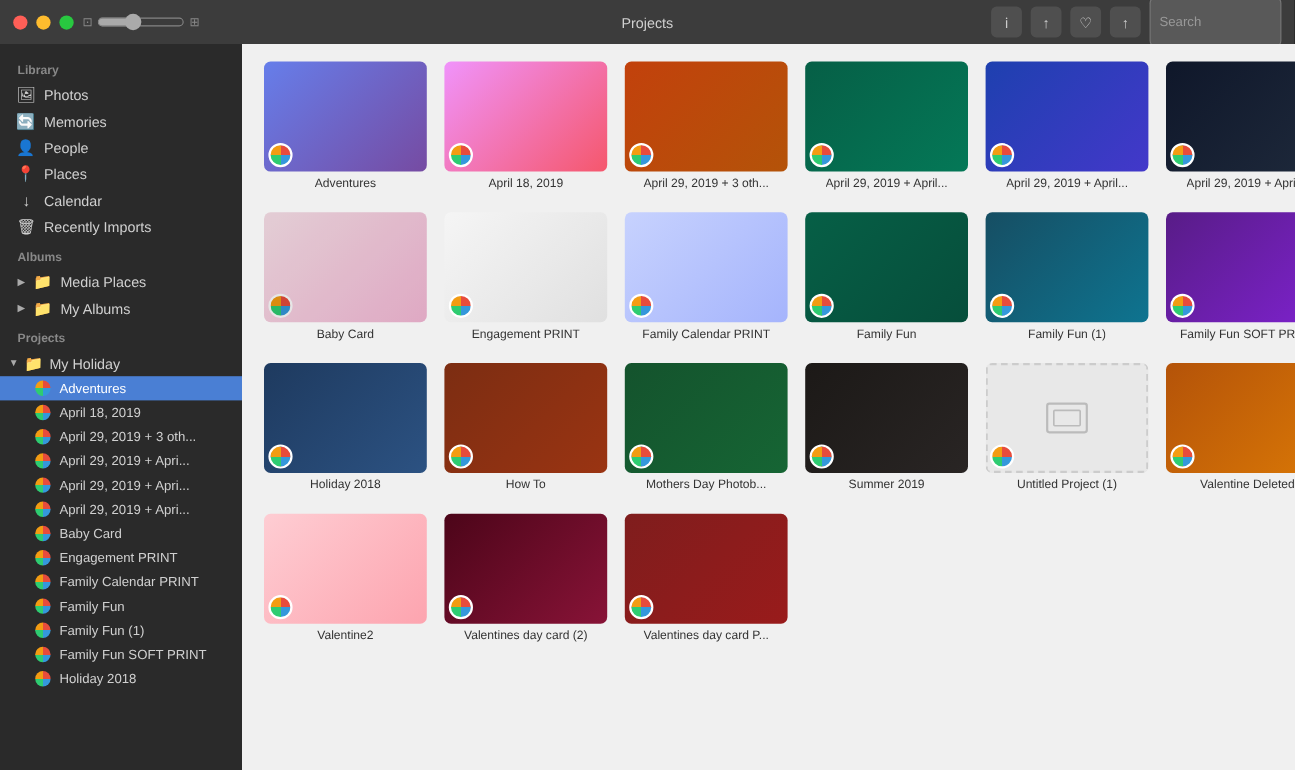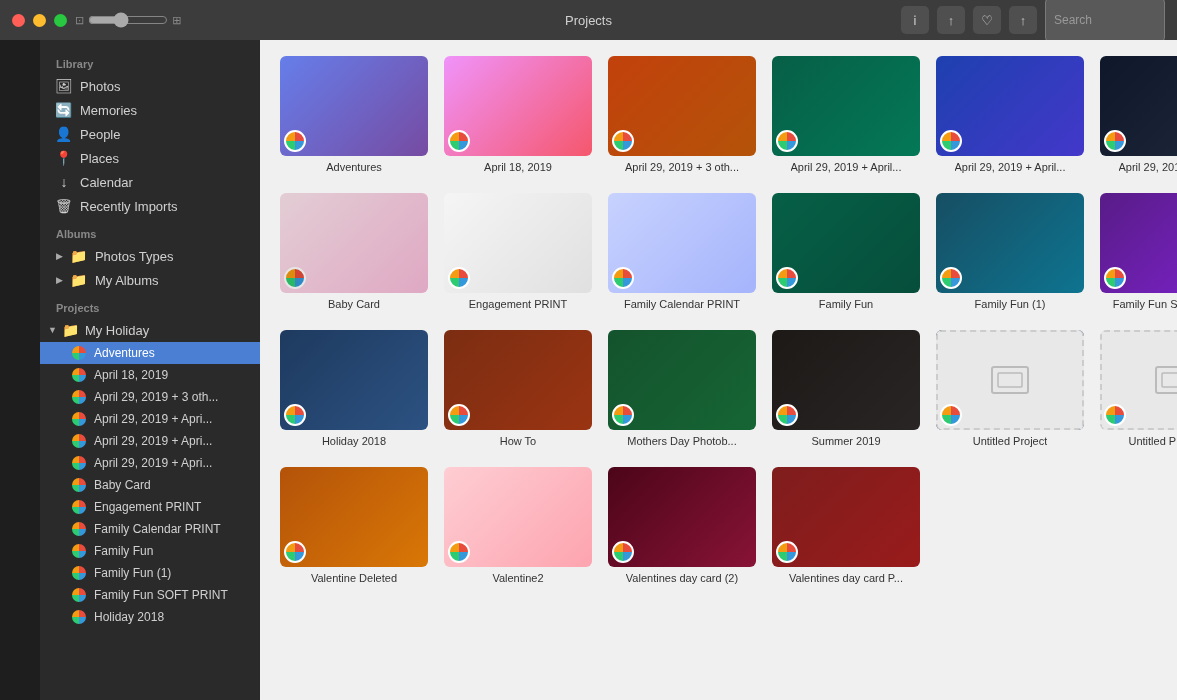--- a/index.html
+++ b/index.html
@@ -78,21 +78,20 @@
       width: 120px;
       outline: none;
     }
     .search-bar::placeholder { color: #999; }
 
     
     .main-layout {
       display: flex;
       flex: 1;
       overflow: hidden;
-      margin-left: 40px;
     }
 
     
     .sidebar {
       width: 220px;
       background: #2a2a2a;
       flex-shrink: 0;
       overflow-y: auto;
       padding: 8px 0;
     }
@@ -287,21 +286,21 @@
     <div class="sidebar-item">
       <span class="sidebar-icon">🗑</span>
       <span>Recently Imports</span>
     </div>
 
     <div class="sidebar-section-title">Albums</div>
 
     <div class="sidebar-item">
       <span class="triangle-icon">▶</span>
       <span class="sidebar-icon">📁</span>
-      <span>Photos Types</span>
+      <span>Media Places</span>
     </div>
     <div class="sidebar-item">
       <span class="triangle-icon">▶</span>
       <span class="sidebar-icon">📁</span>
       <span>My Albums</span>
     </div>
 
     <div class="sidebar-section-title">Projects</div>
 
     <div class="sidebar-group-header">
@@ -455,32 +454,20 @@
           <div class="project-thumb thumb-mothersphoto">
             <div class="project-badge"></div>
           </div>
           <div class="project-label">Mothers Day Photob...</div>
         </div>
         <div class="project-item">
           <div class="project-thumb thumb-summer">
             <div class="project-badge"></div>
           </div>
           <div class="project-label">Summer 2019</div>
-        </div>
-        <div class="project-item">
-          <div class="project-thumb thumb-untitled">
-            <div class="project-thumb-placeholder">
-      <svg width="40" height="30" viewBox="0 0 40 30" fill="none" xmlns="http://www.w3.org/2000/svg">
-        <rect x="2" y="2" width="36" height="26" rx="2" stroke="#bbb" stroke-width="2" fill="none"></rect>
-        <rect x="8" y="8" width="24" height="14" rx="1" stroke="#bbb" stroke-width="1.5" fill="none"></rect>
-      </svg>
-    </div>
-            <div class="project-badge"></div>
-          </div>
-          <div class="project-label">Untitled Project</div>
         </div>
         <div class="project-item">
           <div class="project-thumb thumb-engagement">
             <div class="project-thumb-placeholder">
       <svg width="40" height="30" viewBox="0 0 40 30" fill="none" xmlns="http://www.w3.org/2000/svg">
         <rect x="2" y="2" width="36" height="26" rx="2" stroke="#bbb" stroke-width="2" fill="none"></rect>
         <rect x="8" y="8" width="24" height="14" rx="1" stroke="#bbb" stroke-width="1.5" fill="none"></rect>
       </svg>
     </div>
             <div class="project-badge"></div>

